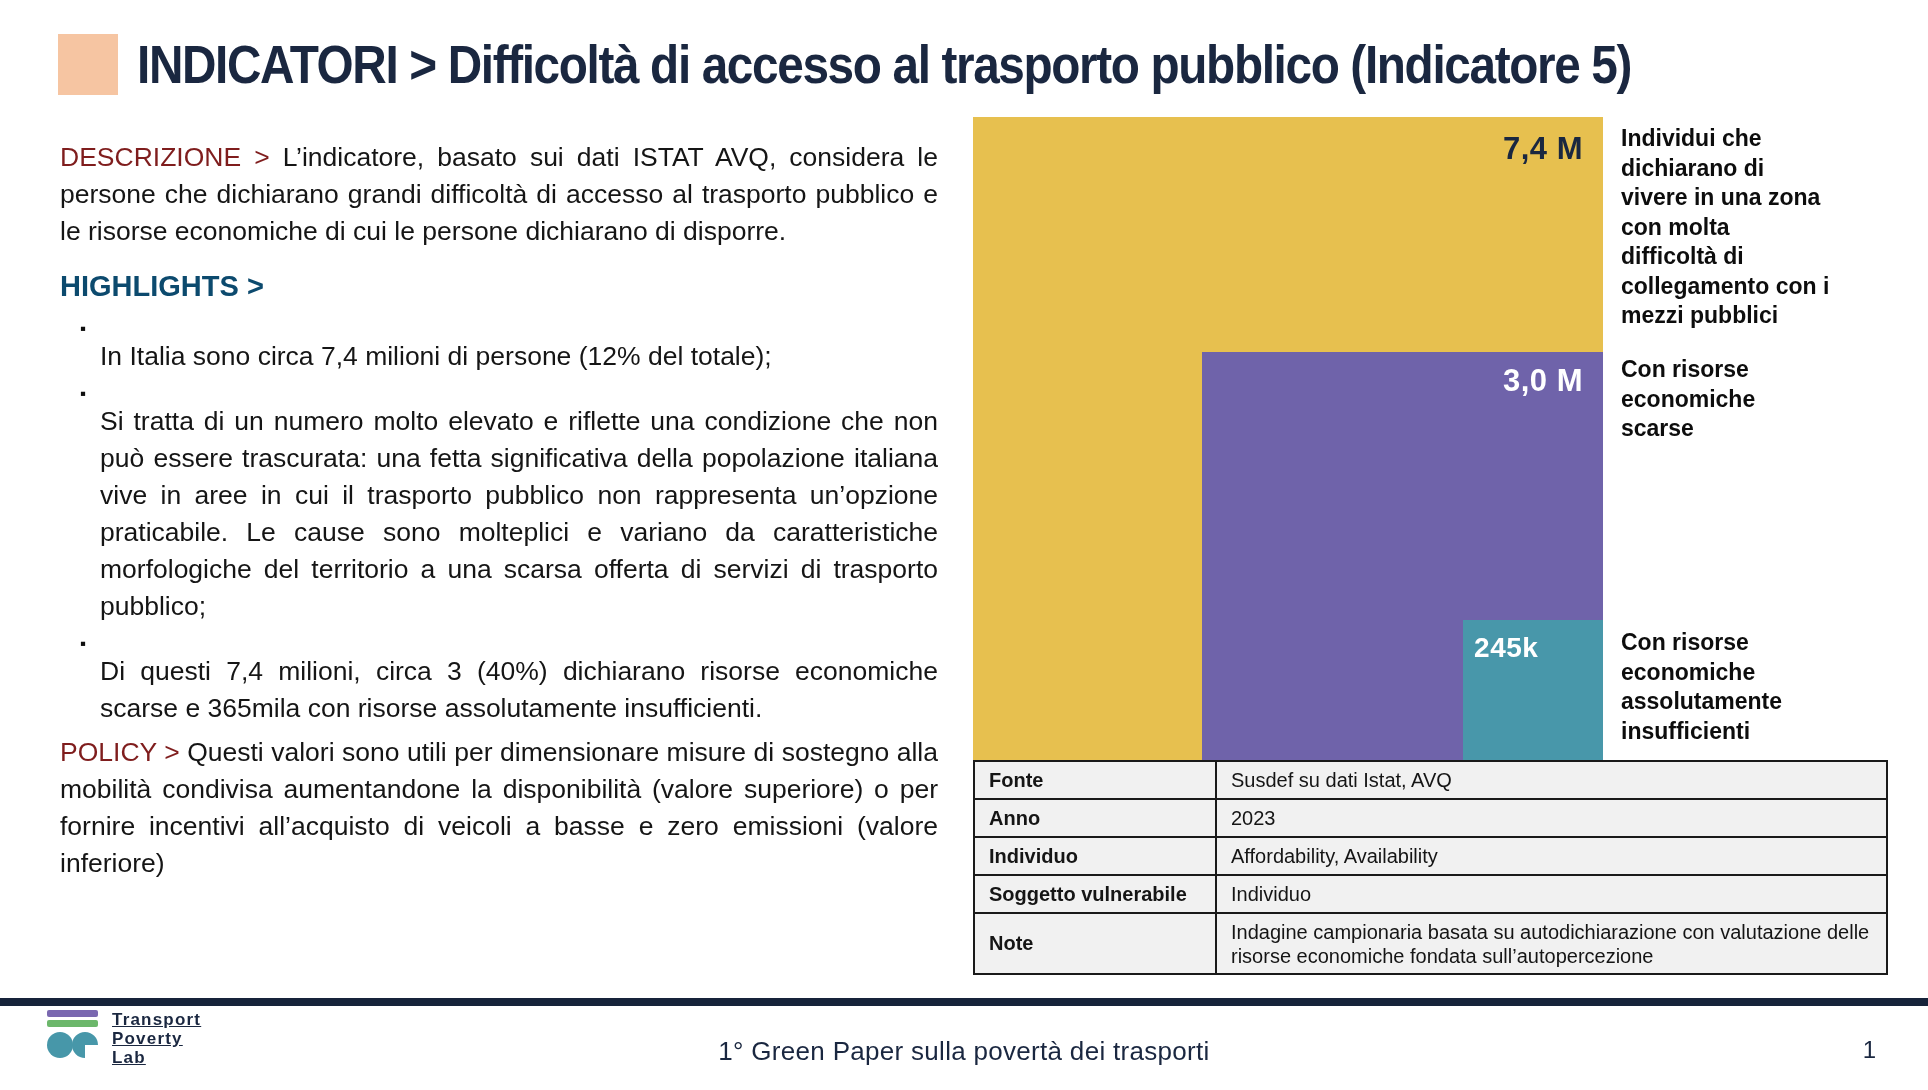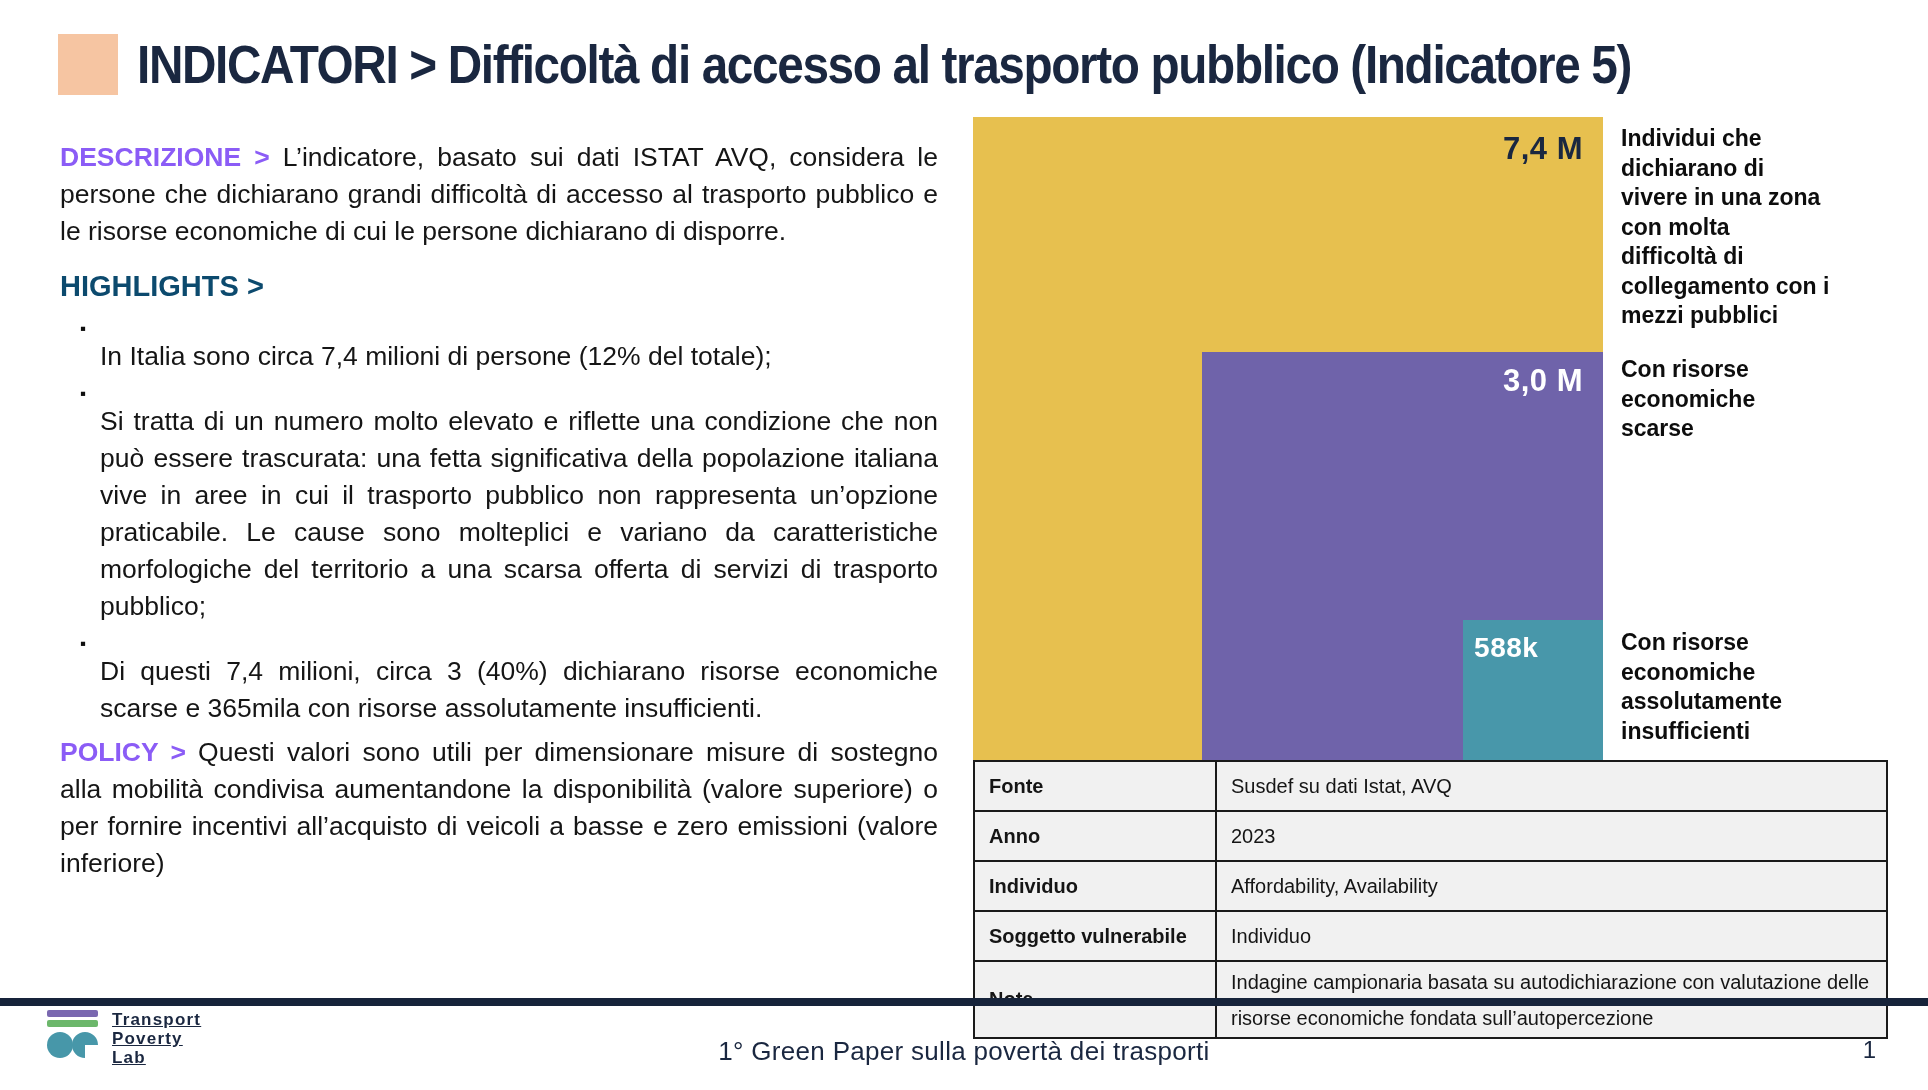--- a/index.html
+++ b/index.html
@@ -8,21 +8,21 @@
   .page { position:relative; width:1928px; height:1090px; background:#fff; }
 
   
   .accent-square { position:absolute; left:58px; top:34px; width:60px; height:61px; background:#F6C5A2; }
   .page-title { position:absolute; left:137px; top:30px; width:1790px; height:70px;
                 font-size:53px; font-weight:800; letter-spacing:-1.5px; color:#1A2740;
                 white-space:nowrap; transform:scaleX(.9); transform-origin:left center; line-height:70px; }
 
   
   .left-col { position:absolute; left:60px; top:139px; width:878px; font-size:26.5px; line-height:37px; text-align:justify; }
-  .left-col .lead { font-weight:700; color:#8b5cf6; }
+  .left-col .lead { font-weight:400; color:#7f1d1d; }
   .para { margin-bottom:18px; }
   .subhead { font-size:29px; font-weight:800; color:#0c4a6e; margin:0 0 5px 0; text-align:left; }
   .bullets { list-style:none; }
   .bullets li { display:flex; align-items:flex-start; }
   .bullets .marker { flex:0 0 40px; padding-left:20px; font-size:17px; line-height:37px; color:#0e0e0e; }
   .bullets .btext { flex:1; text-align:justify;margin-top:28px; }
   .policy { margin-top:7px; margin-bottom:0; }
 
   
   .chart-area { position:absolute; left:973px; top:117px; width:630px; height:647px; }
@@ -36,23 +36,23 @@
 
   .caption { position:absolute; left:1621px; width:268px; font-size:23px; font-weight:700; line-height:29.5px;
              color:#0d0d0d; white-space:pre-line; }
   .cap0 { top:124px; } .cap1 { top:355px; } .cap2 { top:628px; }
 
   
   .meta-table { position:absolute; left:973px; top:760px; width:915px; border-collapse:collapse;
                 background:#F1F1F1; font-size:20px; table-layout:fixed; }
   .meta-table th, .meta-table td { border:2px solid #1a1a1a; vertical-align:middle; padding:0 14px; text-align:left; }
   .meta-table th { width:242px; font-weight:700; }
-  .meta-table tr { height:50px; }
+  .meta-table tr { height:38px; }
   .meta-table tr.tall { height:61px; }
-  .meta-table tr.tall td { line-height:36px; padding-top:2px; padding-bottom:1px; }
+  .meta-table tr.tall td { line-height:24px; padding-top:2px; padding-bottom:1px; }
 
   
   .footer-bar { position:absolute; left:0; top:998px; width:1928px; height:8px; background:#16233A; }
   .logo { position:absolute; left:46px; top:1008px; display:flex; gap:12px; align-items:flex-start; }
   .logo-text { font-size:17px; font-weight:700; letter-spacing:1.2px; line-height:19px;
                color:#1A2740; white-space:pre-line; padding-top:2px;text-decoration:underline; }
   .footer-title { position:absolute; left:0; top:1036px; width:1928px; text-align:center;
                   font-size:26px; color:#1A2740; letter-spacing:.3px; }
   .page-number { position:absolute; right:52px; top:1036px; font-size:24px; color:#1A2740; }
 </style>
@@ -88,21 +88,21 @@
   </section>
 
   <section class="chart-area">
     <div class="sq" data-series="0" style="background: rgb(231, 192, 79);">
       <span class="sq-val navy">7,4 M</span>
     </div>
     <div class="sq anchored" data-series="1" style="background: rgb(111, 99, 170); width: 63.67%; height: 63.67%; margin-left: 16px;">
       <span class="sq-val white">3,0 M</span>
     </div>
     <div class="sq anchored" data-series="2" style="background: rgb(72, 151, 170); width: 22.21%; height: 22.21%;">
-      <span class="sq-val small-left">588k</span>
+      <span class="sq-val small-left">245k</span>
     </div>
   </section>
 
   <div class="caption cap0">Individui che
 dichiarano di
 vivere in una zona
 con molta
 difficoltà di
 collegamento con i
 mezzi pubblici</div>

